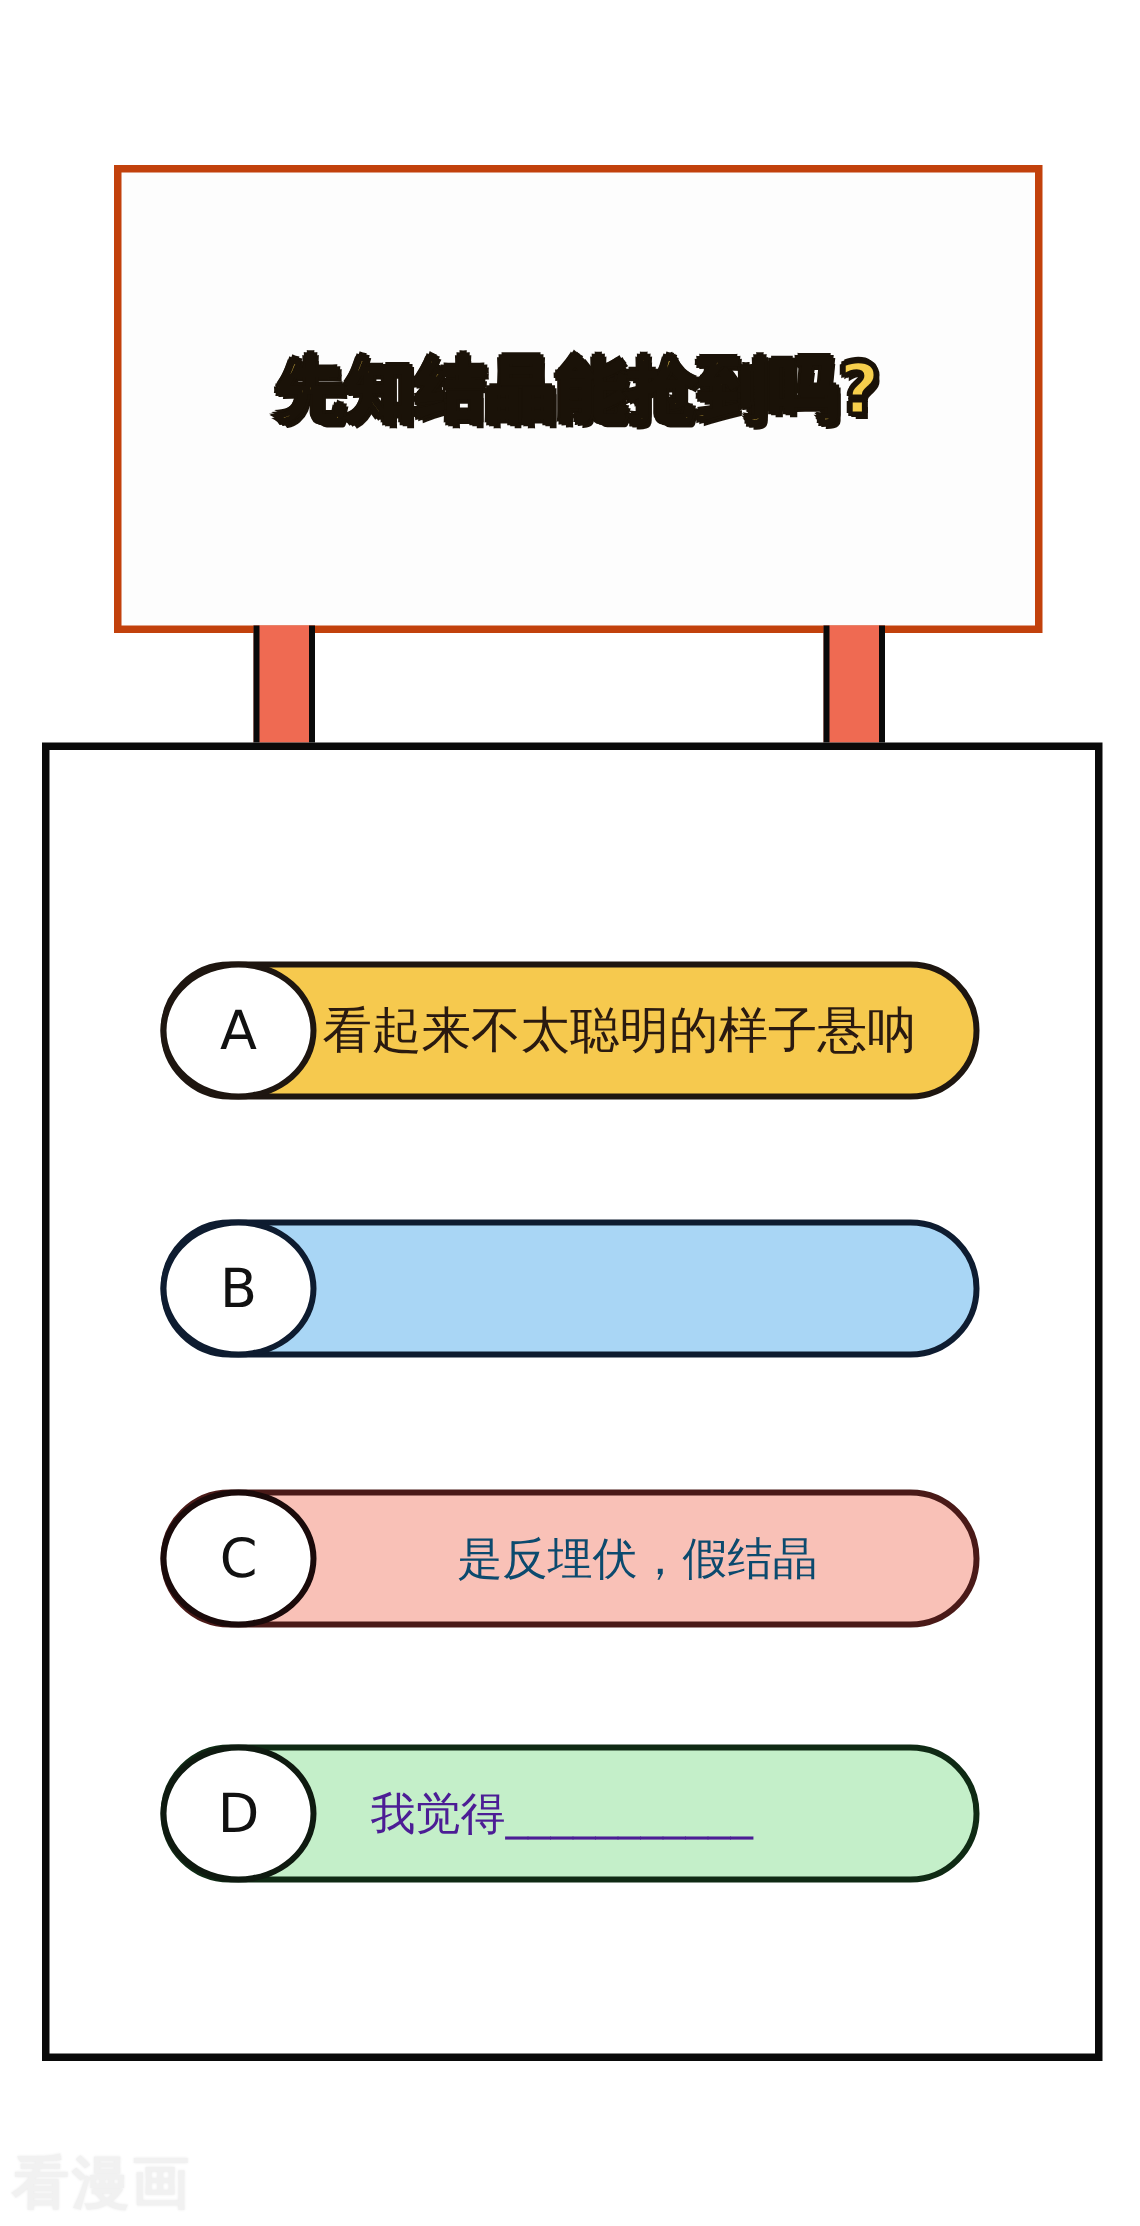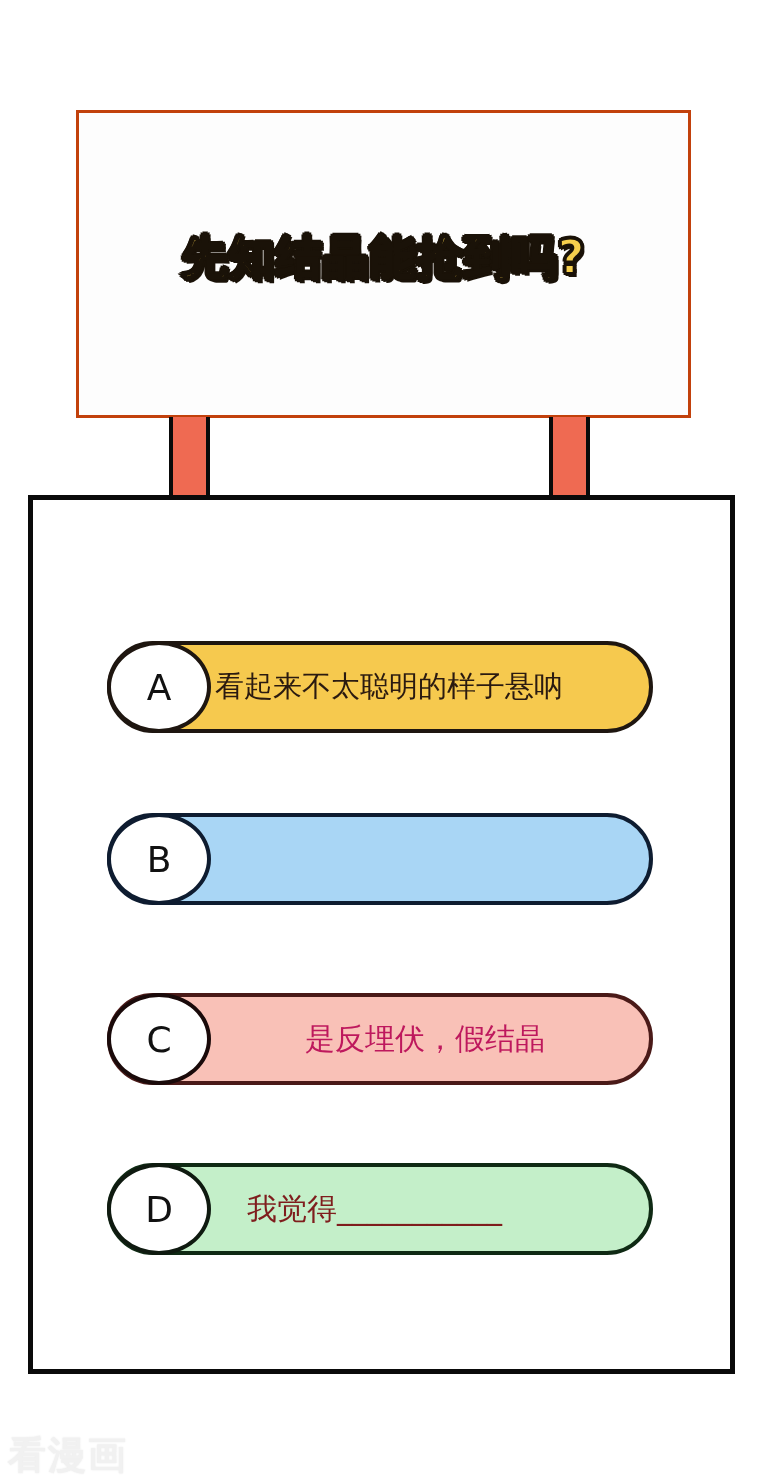--- a/index.html
+++ b/index.html
@@ -3,21 +3,21 @@
 <meta charset="utf-8">
 <style>
   html, body { margin:0; padding:0; }
   body {
     width:760px; height:1484px; position:relative; overflow:hidden;
     background:#ffffff;
     font-family:"DejaVu Sans","Liberation Sans",sans-serif;
   }
   .sign-top {
     position:absolute; left:76px; top:110px; width:609px; height:302px;
-    border:3px solid #c2410c; background:#fdfdfd;
+    border:5px solid #c2410c; background:#fdfdfd;
     display:flex; align-items:center; justify-content:center;
   }
   .title {
     font-size:46px; font-weight:bold; letter-spacing:1px;
     color:#F6CF4C;
     -webkit-text-stroke:2px #1a1208;
     text-shadow:
       3px 0 0 #1a1208, -3px 0 0 #1a1208, 0 3px 0 #1a1208, 0 -3px 0 #1a1208,
       2px 2px 0 #1a1208, -2px -2px 0 #1a1208, 2px -2px 0 #1a1208, -2px 2px 0 #1a1208,
       3px 4px 0 #1a1208;
@@ -43,21 +43,21 @@
     border:4px solid; border-radius:50%; background:#ffffff;
     display:flex; align-items:center; justify-content:center;
     font-size:36px; color:#111;
   }
   .option .text {
     position:absolute; left:100px; right:10px; top:0; bottom:0;
     display:flex; align-items:center; justify-content:center;
     font-size:30px; color:#1a1a1a; white-space:nowrap;
   }
   .opt-a { top:641px; }
-  .opt-a .text { left:104px; justify-content:flex-start; font-size:29px; }
+  .opt-a .text { left:104px; justify-content:flex-start; font-size:33px; }
   .opt-b { top:813px; }
   .opt-c { top:993px; }
   .opt-d { top:1163px; }
   .opt-d .text { justify-content:flex-start; left:136px; }
   .watermark {
     position:absolute; left:8px; top:1430px; font-size:38px; font-weight:bold;
     color:#f1f1f1; letter-spacing:2px;
     text-shadow:0 0 2px #e8e8e8;
   }
 </style>
@@ -83,23 +83,23 @@
 <div class="option opt-b" style="background:#A9D6F5;border-color:#0e1c30;">
   <div class="circle" style="border-color:#0e1c30;">
     <span>B</span>
   </div>
 </div>
 
 <div class="option opt-c" style="background:#F9C1B7;border-color:#4A1A18;">
   <div class="circle" style="border-color:#1a0a0a;">
     <span>C</span>
   </div>
-  <div class="text" style="color:#be185d;">是反埋伏，假结晶</div>
+  <div class="text" style="color:#0c4a6e;">是反埋伏，假结晶</div>
 </div>
 
 <div class="option opt-d" style="background:#C4EFC9;border-color:#0f2a14;">
   <div class="circle" style="border-color:#0f1a10;">
     <span>D</span>
   </div>
-  <div class="text" style="color:#7f1d1d;">我觉得___________</div>
+  <div class="text" style="color:#4c1d95;">我觉得___________</div>
 </div>
 
 <div class="watermark">看漫画</div>
 
 </body></html>

